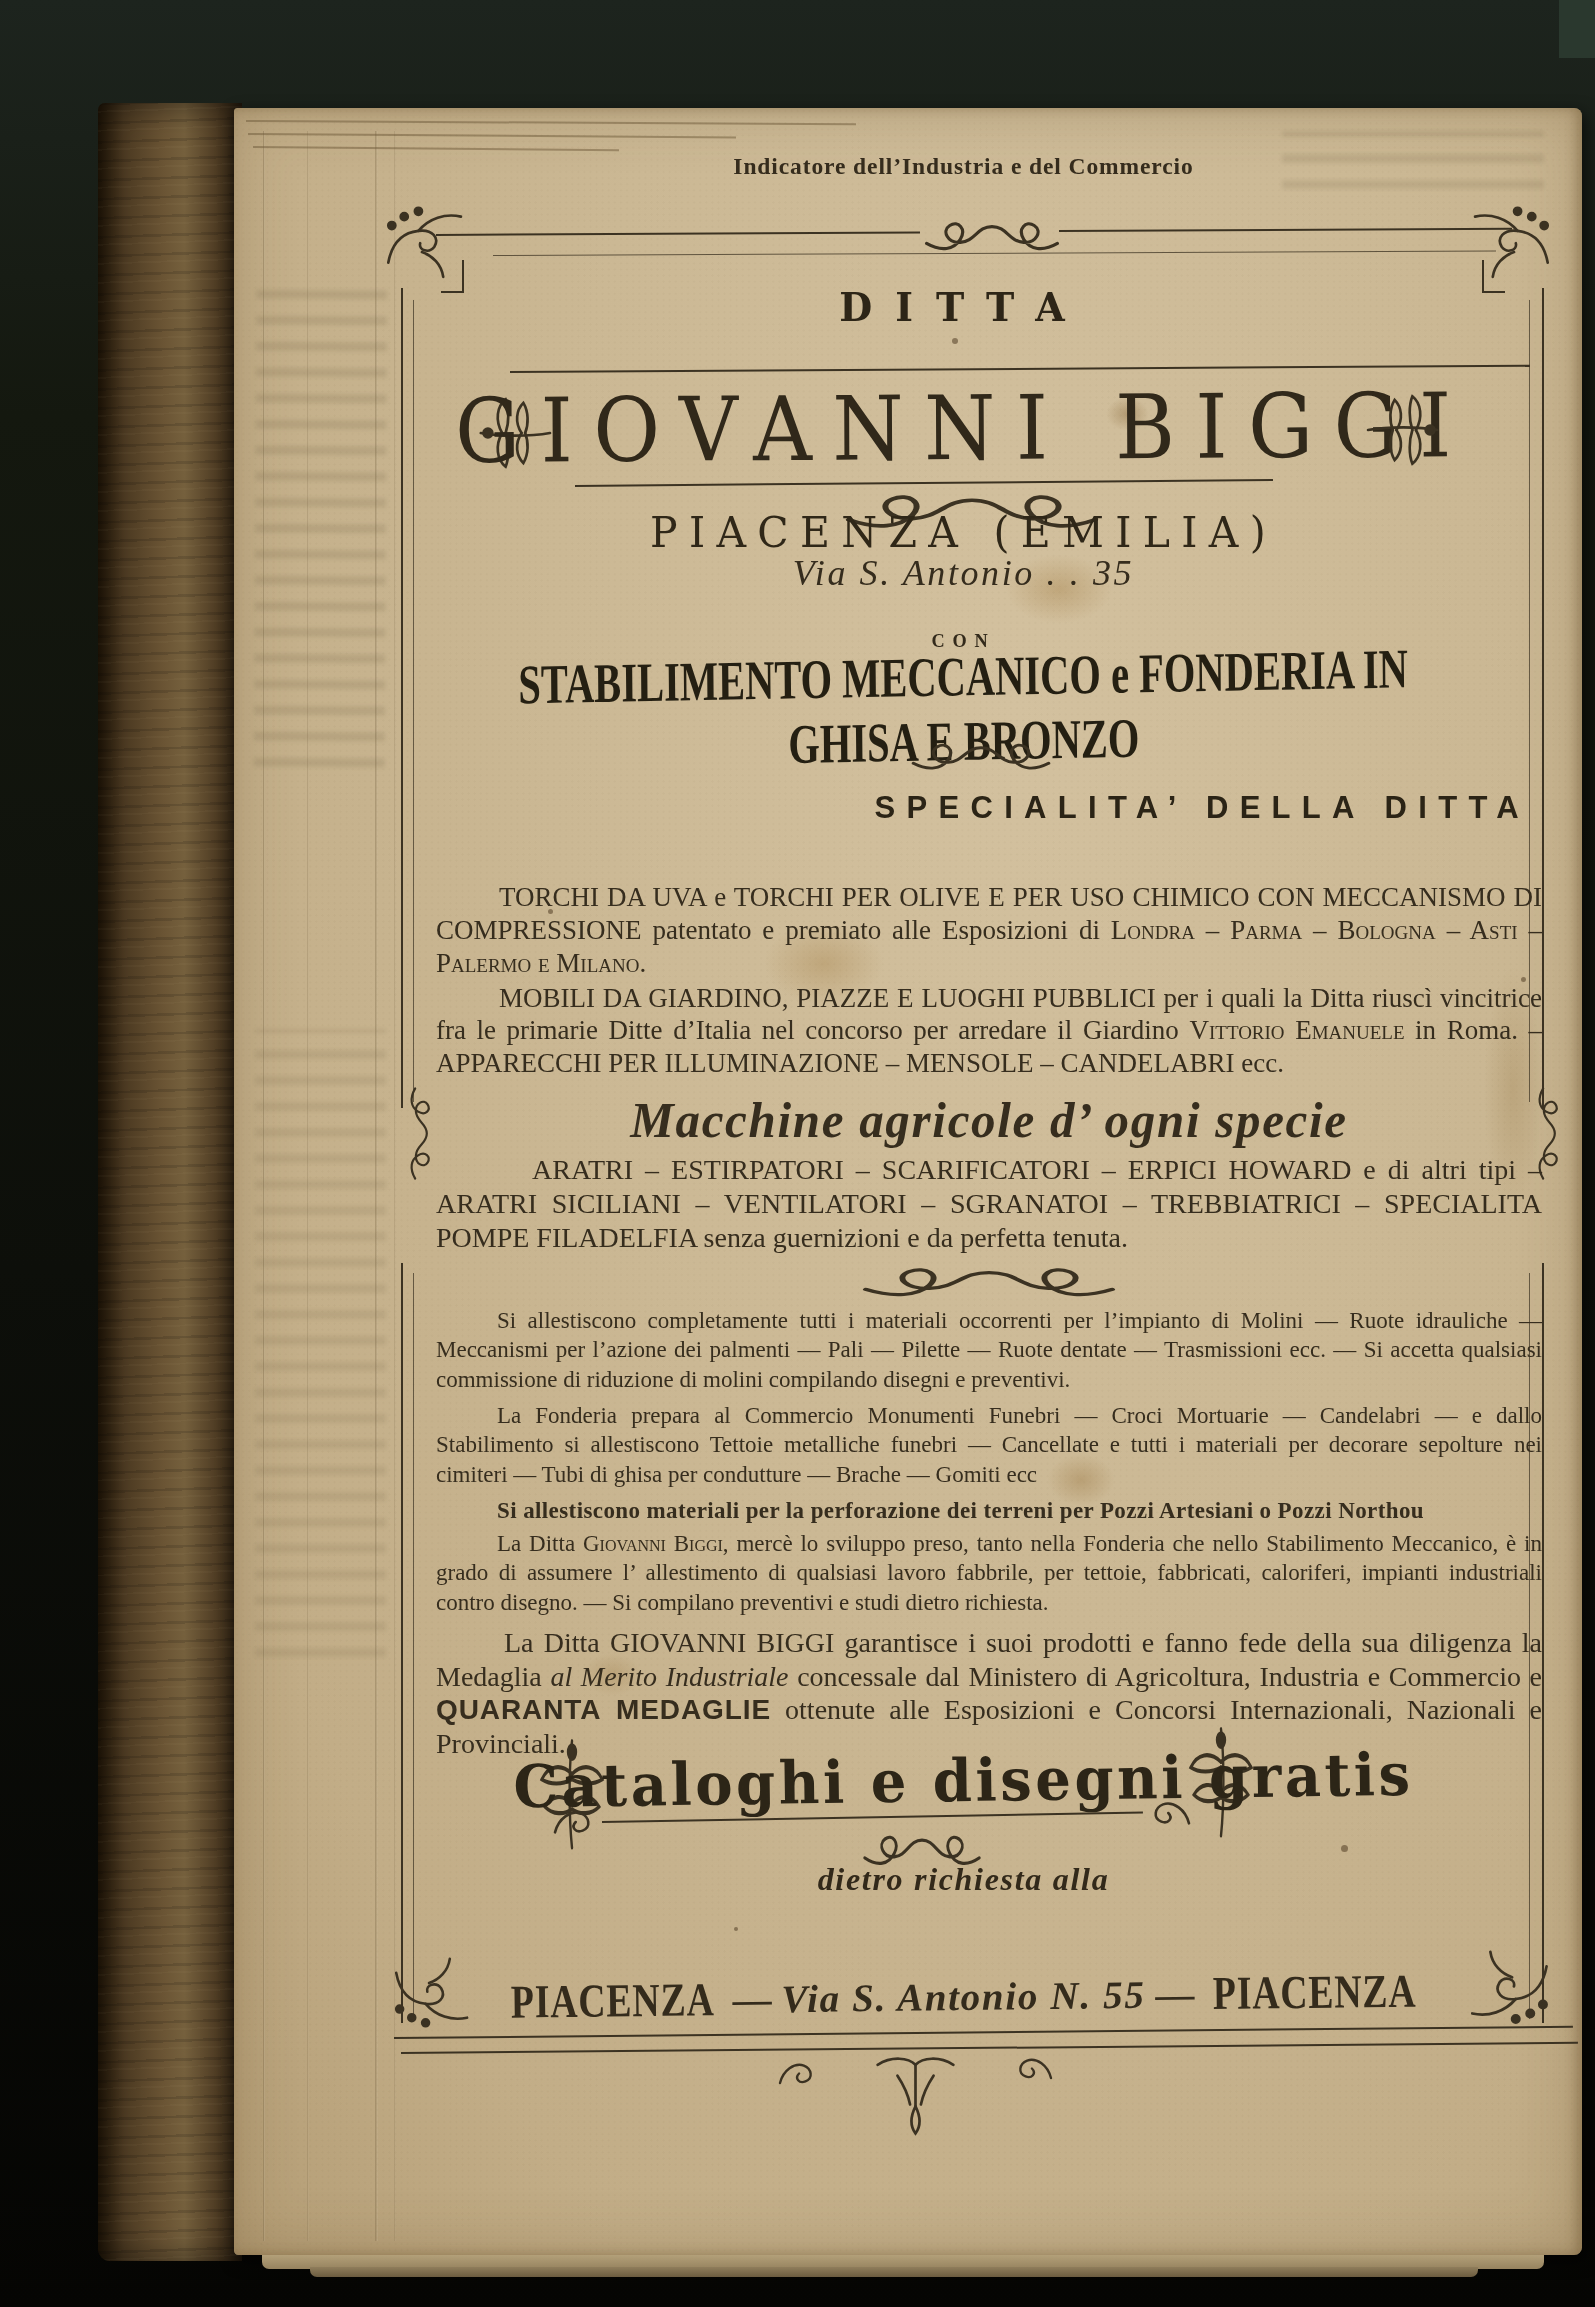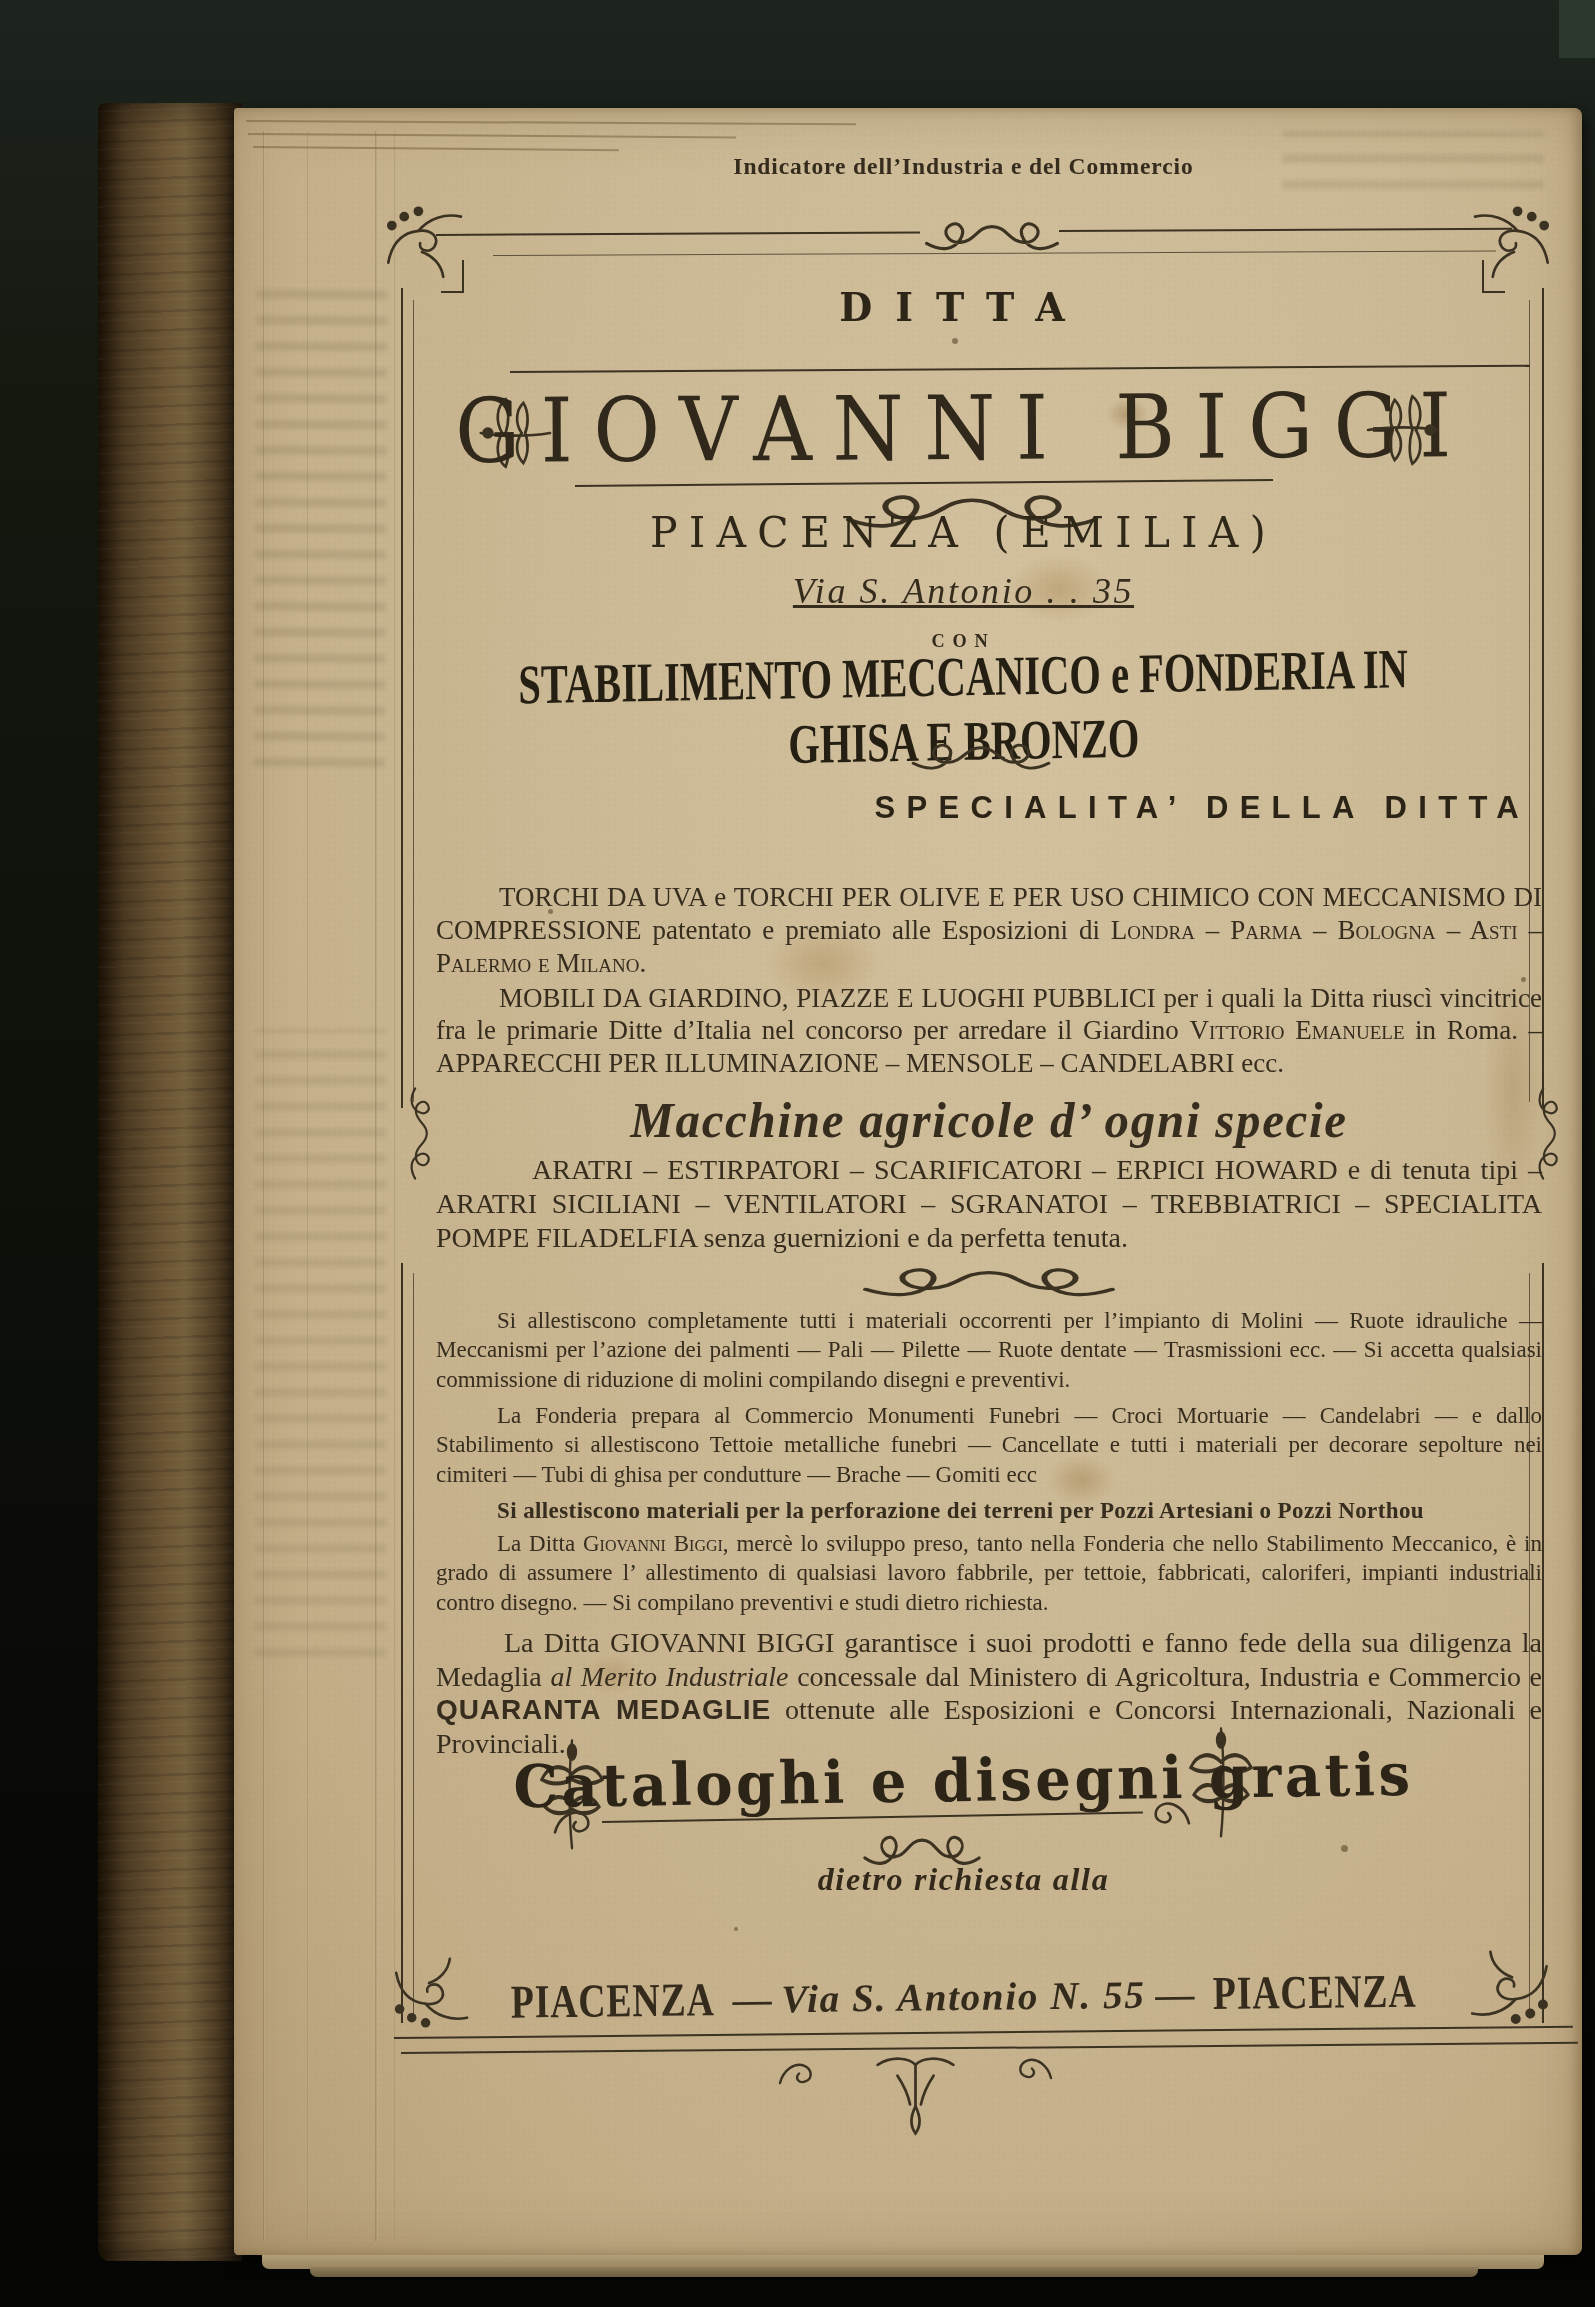--- a/index.html
+++ b/index.html
@@ -34,21 +34,21 @@
   .rule{background:#3b3222;transform-origin:left center;}
   .orn{overflow:visible;}
   .orn *{vector-effect:non-scaling-stroke;}
   
   .ctr{left:397px;width:1133px;text-align:center;}
   .running-header{top:153px;font:700 23.5px "Liberation Serif",serif;letter-spacing:0.9px;color:#352c1d;}
   .ditta{top:284px;font:700 38px "DejaVu Serif",serif;letter-spacing:23px;color:#2d2517;transform:scaleY(1.04);}
   .bigname{top:380px;font:400 83px "DejaVu Serif",serif;letter-spacing:21px;color:#30281a;
            transform:scale(.98,1.07) rotate(-.3deg);}
   .city{top:509px;font:400 41px "DejaVu Serif",serif;letter-spacing:11.3px;color:#2f2718;transform:scaleY(1.03);}
-  .street{top:570px;font:italic 400 36px "Liberation Serif",serif;letter-spacing:2.6px;color:#352c1d;text-decoration:underline;}
+  .street{top:552px;font:italic 400 36px "Liberation Serif",serif;letter-spacing:2.6px;color:#352c1d;}
   .con{top:631px;font:700 18.3px "Liberation Serif",serif;letter-spacing:7.8px;color:#332a1b;}
   .works{top:657px;font:700 45px "Liberation Serif",serif;color:#241f12;transform:scale(.9,1.24) rotate(-.75deg);}
   .specialty{top:790px;font:700 31px "Liberation Sans",sans-serif;letter-spacing:11.3px;color:#2b2416;text-align:right;}
   .flow{left:436px;top:881px;width:1106px;}
   .flow p{margin:0;color:#362d1e;}
   .bp{font-size:27px;line-height:1.22;text-align:justify;text-indent:63px;}
   .bp2{font-size:28px;line-height:1.22;text-align:justify;text-indent:96px;}
   .sp{font-size:23px;line-height:1.28;text-align:justify;text-indent:61px;}
   .gp{font-size:28px;line-height:1.21;text-align:justify;text-indent:68px;margin-top:8.7px!important;}
   .sc{font-variant:small-caps;}
@@ -193,21 +193,21 @@
   <div class="abs ctr works">STABILIMENTO MECCANICO e FONDERIA IN GHISA E BRONZO</div>
   <svg class="abs orn" style="left:909px;top:738px;" width="144" height="35" viewBox="0 0 132 36" preserveAspectRatio="none">
       <use href="#g-swirl"></use>
     </svg>
   <div class="abs ctr specialty">SPECIALITA’ DELLA DITTA</div>
 
   <div class="abs flow">
     <p class="bp"><span>TORCHI DA UVA e TORCHI PER OLIVE E PER USO CHIMICO CON MECCANISMO DI COMPRESSIONE</span><span> patentato e premiato alle Esposizioni di </span><span class="sc">Londra – Parma – Bologna – Asti – Palermo e Milano.</span></p>
     <p class="bp" style="margin-top:1.7px;"><span>MOBILI DA GIARDINO, PIAZZE E LUOGHI PUBBLICI</span><span> per i quali la Ditta riuscì vincitrice fra le primarie Ditte d’Italia nel concorso per arredare il Giardino </span><span class="sc">Vittorio Emanuele</span><span> in Roma. – </span><span>APPARECCHI PER ILLUMINAZIONE – MENSOLE – CANDELABRI</span><span> ecc.</span></p>
     <p class="machines-h">Macchine agricole d’ ogni specie</p>
-    <p class="bp2"><span>ARATRI – ESTIRPATORI – SCARIFICATORI – ERPICI HOWARD</span><span> e di tenuta tipi – </span><span>ARATRI SICILIANI – VENTILATORI – SGRANATOI – TREBBIATRICI – SPECIALITA POMPE FILADELFIA</span><span> senza guernizioni e da perfetta tenuta.</span></p>
+    <p class="bp2"><span>ARATRI – ESTIRPATORI – SCARIFICATORI – ERPICI HOWARD</span><span> e di altri tipi – </span><span>ARATRI SICILIANI – VENTILATORI – SGRANATOI – TREBBIATRICI – SPECIALITA POMPE FILADELFIA</span><span> senza guernizioni e da perfetta tenuta.</span></p>
     <svg class="orn div-swirl" width="262" height="38" viewBox="0 0 132 36" preserveAspectRatio="none">
         <use href="#g-swirl"></use>
       </svg>
     <p class="sp">Si allestiscono completamente tutti i materiali occorrenti per l’impianto di Molini — Ruote idrauliche — Meccanismi per l’azione dei palmenti — Pali — Pilette — Ruote dentate — Trasmissioni ecc. — Si accetta qualsiasi commissione di riduzione di molini compilando disegni e preventivi.</p>
     <p class="sp" style="margin-top:7px;">La Fonderia prepara al Commercio Monumenti Funebri — Croci Mortuarie — Candelabri — e dallo Stabilimento si allestiscono Tettoie metalliche funebri — Cancellate e tutti i materiali per decorare sepolture nei cimiteri — Tubi di ghisa per condutture — Brache — Gomiti ecc</p>
     <p class="sp pozzi">Si allestiscono materiali per la perforazione dei terreni per Pozzi Artesiani o Pozzi Northou</p>
     <p class="sp" style="margin-top:3px;"><span>La Ditta </span><span class="sc">Giovanni Biggi</span><span>, mercè lo sviluppo preso, tanto nella Fonderia che nello Stabilimento Meccanico, è in grado di assumere l’ allestimento di qualsiasi lavoro fabbrile, per tettoie, fabbricati, caloriferi, impianti industriali contro disegno. — Si compilano preventivi e studi dietro richiesta.</span></p>
     <p class="gp"><span>La Ditta GIOVANNI BIGGI garantisce i suoi prodotti e fanno fede della sua diligenza la Medaglia </span><span class="it">al Merito Industriale</span><span> concessale dal Ministero di Agricoltura, Industria e Commercio e </span><span class="bsans">QUARANTA MEDAGLIE</span><span> ottenute alle Esposizioni e Concorsi Internazionali, Nazionali e Provinciali.</span></p>
   </div>
 

